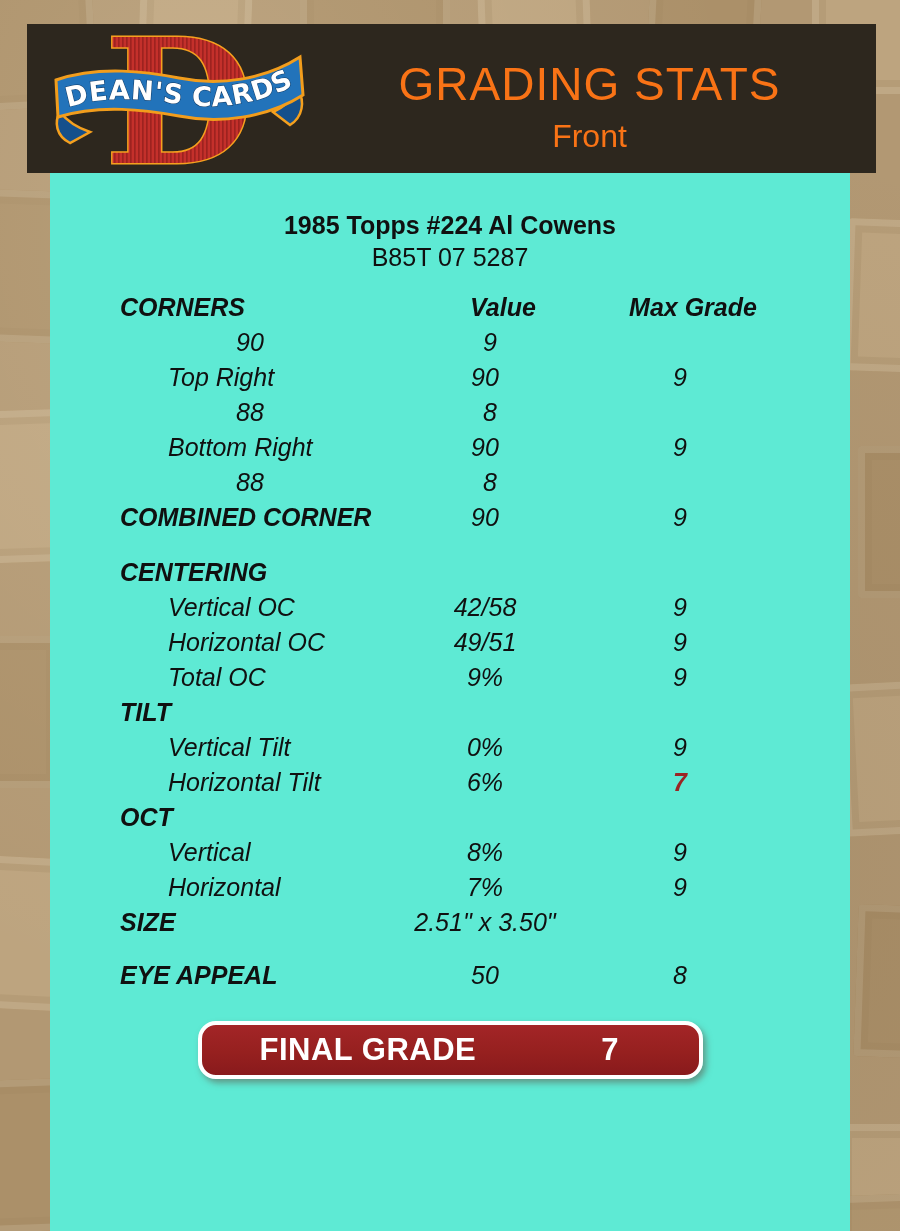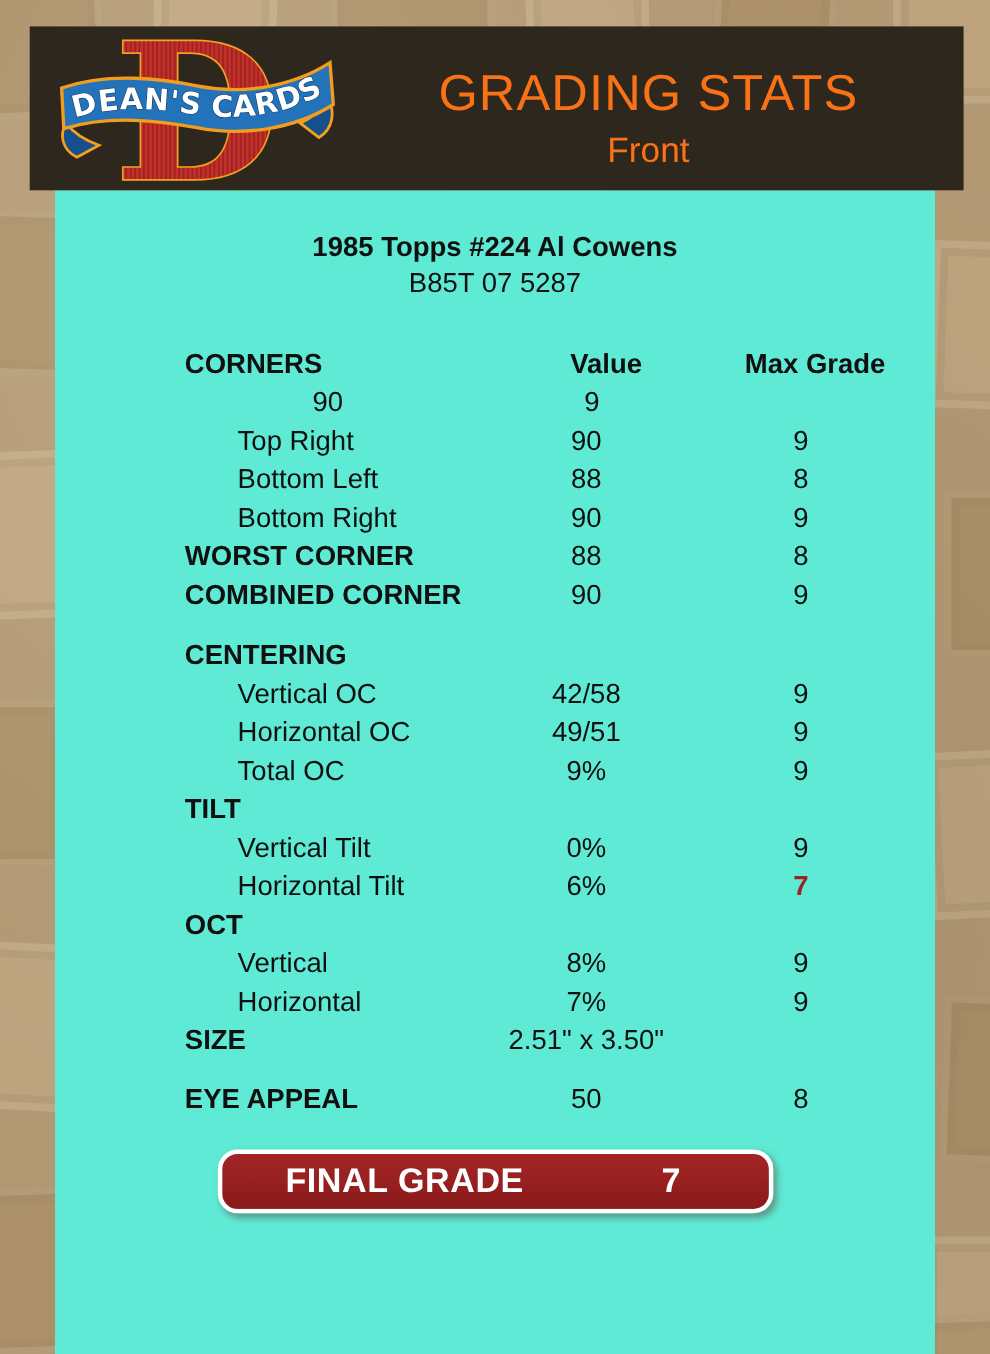--- a/index.html
+++ b/index.html
@@ -36,21 +36,21 @@
 
   
   .panel{
     position:absolute;left:50px;top:173px;width:800px;height:1064px;
     background:#5eead4;z-index:1;color:#101010;
   }
   .card-title{margin-top:38px;text-align:center;font-size:25px;font-weight:bold;}
   .card-serial{margin-top:3px;text-align:center;font-size:25px;}
 
   
-  .grading-table{margin-top:42px;padding-left:118px;}
+  .grading-table{margin-top:18px;padding-left:70px;font-style:italic;}
   .trow{display:grid;grid-template-columns:260px 210px 170px;height:35px;align-items:center;font-size:25px;}
   .cell{white-space:nowrap;}
   .cell-label{}
   .indent .cell-label{padding-left:48px;}
   .section .cell-label{font-weight:bold;}
   .cell-value{text-align:center;}
   .cell-max{text-align:center;padding-left:10px;}
   .thead .cell{font-weight:bold;}
   .thead .cell-value{position:relative;left:18px;}
   .thead .cell-max{position:relative;left:13px;}
@@ -138,31 +138,29 @@
     <div class="trow indent">
       <div class="cell cell-value">90</div>
       <div class="cell cell-max">9</div>
     </div>
     <div class="trow indent">
       <div class="cell cell-label">Top Right</div>
       <div class="cell cell-value">90</div>
       <div class="cell cell-max">9</div>
     </div>
     <div class="trow indent">
-      <div class="cell cell-label">Bottom Left</div>
       <div class="cell cell-value">88</div>
       <div class="cell cell-max">8</div>
     </div>
     <div class="trow indent">
       <div class="cell cell-label">Bottom Right</div>
       <div class="cell cell-value">90</div>
       <div class="cell cell-max">9</div>
     </div>
     <div class="trow section">
-      <div class="cell cell-label">WORST CORNER</div>
       <div class="cell cell-value">88</div>
       <div class="cell cell-max">8</div>
     </div>
     <div class="trow section">
       <div class="cell cell-label">COMBINED CORNER</div>
       <div class="cell cell-value">90</div>
       <div class="cell cell-max">9</div>
     </div>
 
     <div class="spacer-20"></div>

